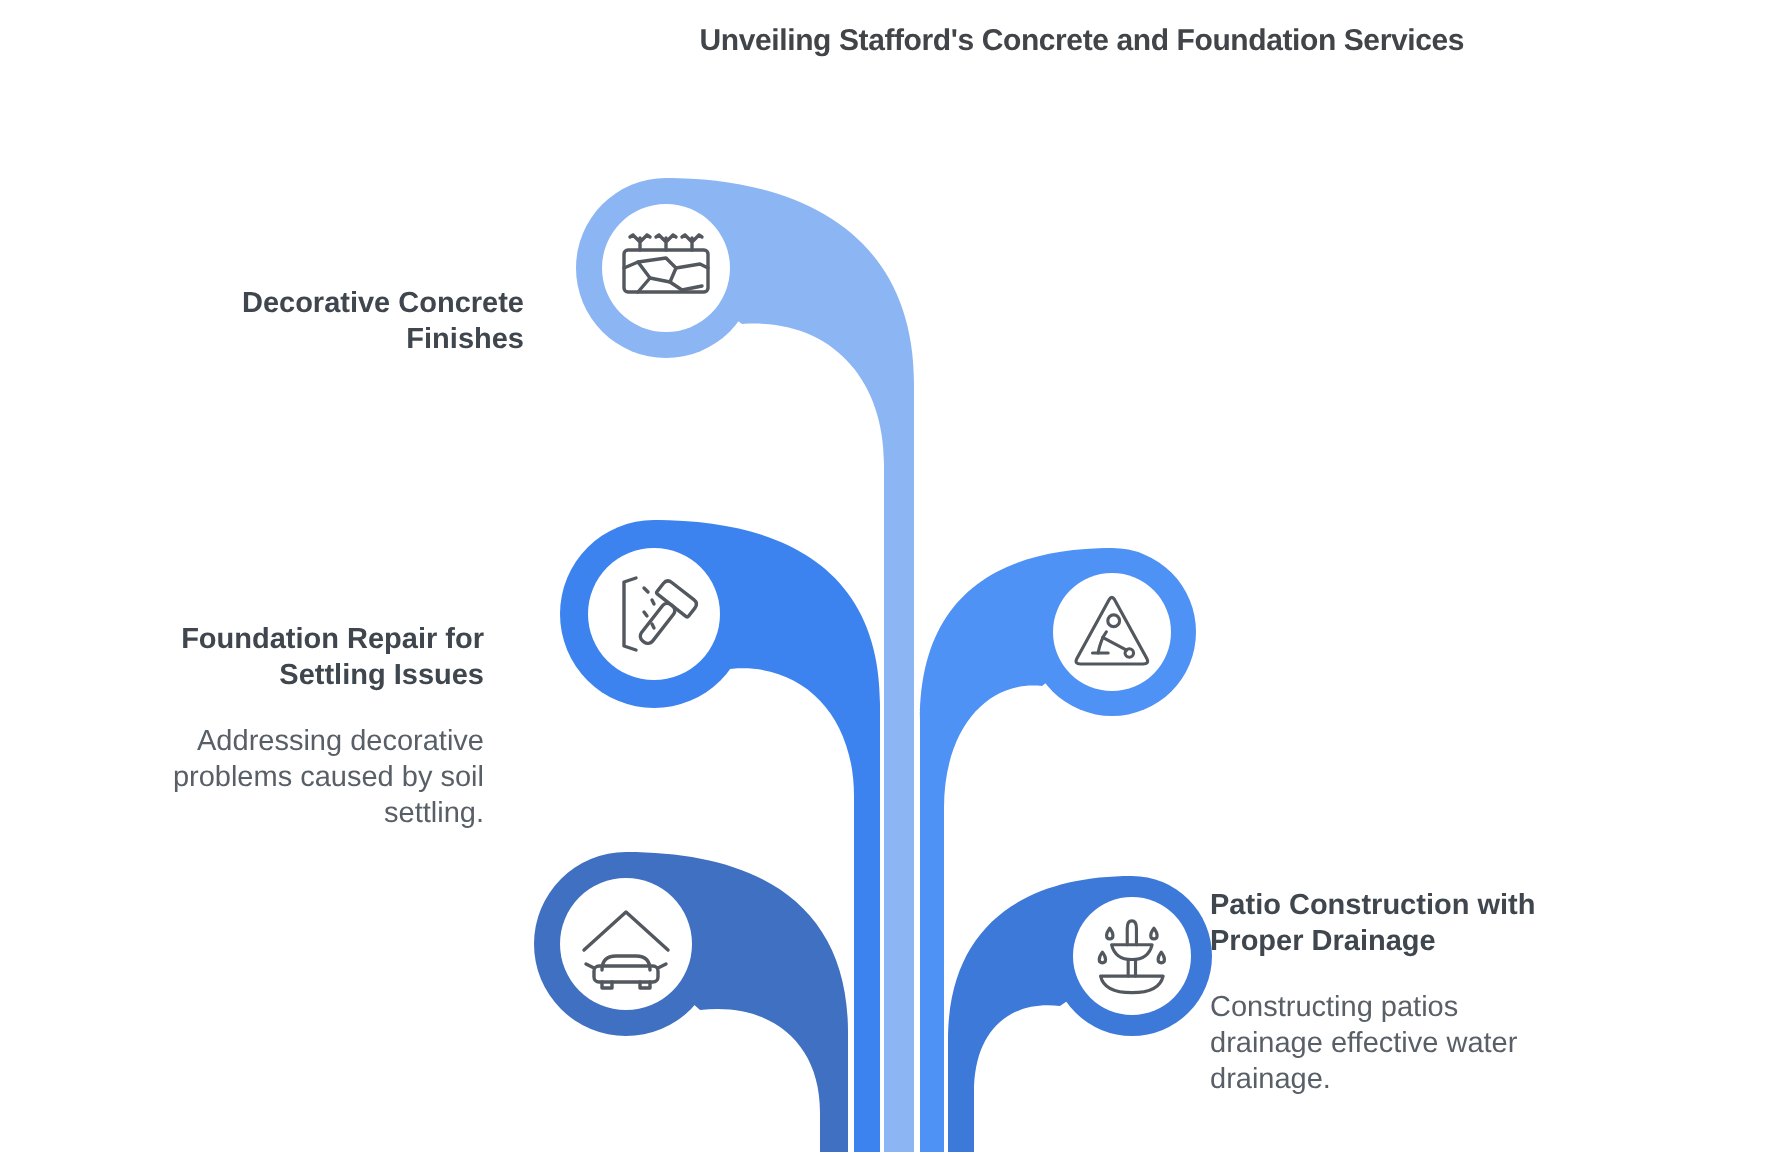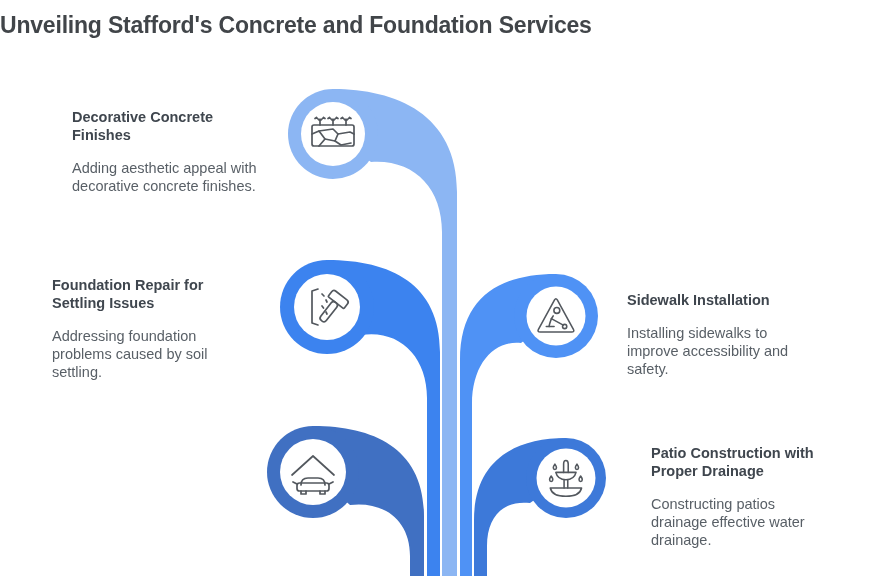--- a/index.html
+++ b/index.html
@@ -2,38 +2,38 @@
 <html><head>
 <meta charset="utf-8">
 <style>
   html,body { margin:0; padding:0; background:#fff; }
   .stage {
     position:relative; width:888px; height:576px; background:#ffffff;
     font-family:"Liberation Sans", sans-serif; overflow:hidden;
   }
   .title {
     position:absolute; top:12px; left:0; width:732px; margin:0;
-    text-align:left; font-size:23px; font-weight:bold;
+    text-align:right; font-size:15px; font-weight:bold;
     color:#414549; letter-spacing:-0.2px;
   }
   svg.tree { position:absolute; left:0; top:0; }
   .inner-circle { fill:#ffffff; }
   .icon path, .icon rect, .icon circle {
     fill:none; stroke-width:1.7; stroke-linecap:round; stroke-linejoin:round;
   }
   .txt { position:absolute; }
   .txt h3 { margin:0; font-size:14.5px; line-height:18px; font-weight:bold; color:#3f464e; }
   .txt p  { margin:15px 0 0 0; font-size:14.5px; line-height:18px; color:#585f66; }
-  .txt.left  { text-align:left; }
+  .txt.left  { text-align:right;margin-top:35px; }
   .txt.right { text-align:left; }
   .n0 { top:108px; left:72px;  width:190px; }
   .n1 { top:276px; left:52px;  width:190px; }
   .n2 { top:444px; left:49px;  width:190px; }
   .n3 { top:291px; left:627px; width:178px; }
-  .n4 { top:444px; left:651px; width:172px; }
+  .n4 { top:444px; left:605px; width:172px; }
 </style>
 </head>
 <body>
 
 <div class="stage">
 
   <h1 class="title">Unveiling Stafford's Concrete and Foundation Services</h1>
 
   <svg class="tree" width="888" height="576" viewBox="0 0 888 576">
 
@@ -111,32 +111,27 @@
         <path transform="translate(14,15)" d="M0,-4 C2.3,-1 2.3,1.8 0,1.8 C-2.3,1.8 -2.3,-1 0,-4 Z"></path>
         <path transform="translate(38,15)" d="M0,-4 C2.3,-1 2.3,1.8 0,1.8 C-2.3,1.8 -2.3,-1 0,-4 Z"></path>
         <path transform="translate(10,28)" d="M0,-4 C2.3,-1 2.3,1.8 0,1.8 C-2.3,1.8 -2.3,-1 0,-4 Z"></path>
         <path transform="translate(42,28)" d="M0,-4 C2.3,-1 2.3,1.8 0,1.8 C-2.3,1.8 -2.3,-1 0,-4 Z"></path>
       </g>
     </g>
   </svg>
 
   <div class="txt left n0">
     <h3>Decorative Concrete Finishes</h3>
-    <p>Adding aesthetic appeal with decorative concrete finishes.</p>
   </div>
 
   <div class="txt left n1">
     <h3>Foundation Repair for Settling Issues</h3>
-    <p>Addressing foundation problems caused by soil settling.</p>
+    <p>Addressing decorative problems caused by soil settling.</p>
   </div>
 
 
-  <div class="txt right n3">
-    <h3>Sidewalk Installation</h3>
-    <p>Installing sidewalks to improve accessibility and safety.</p>
-  </div>
 
   <div class="txt right n4">
     <h3>Patio Construction with Proper Drainage</h3>
     <p>Constructing patios drainage effective water drainage.</p>
   </div>
 
 </div>
 
 </body></html>

